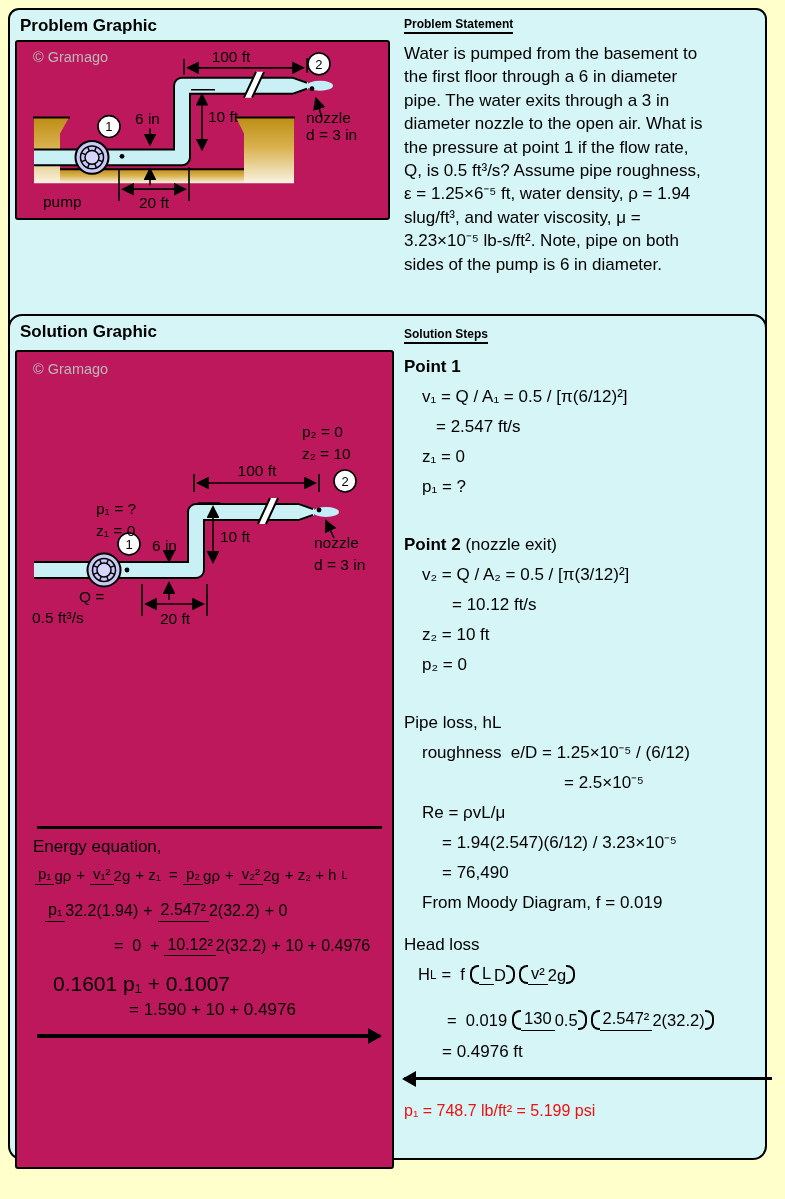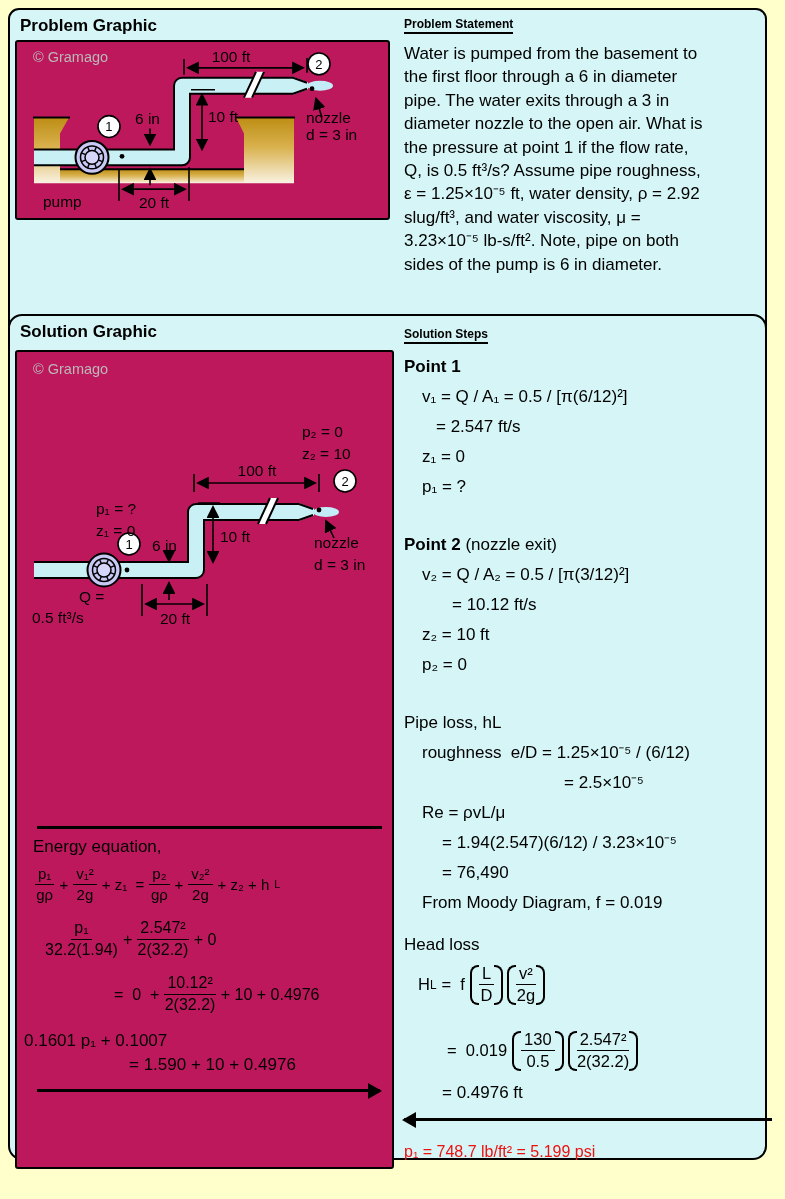--- a/index.html
+++ b/index.html
@@ -40,21 +40,21 @@
 
   .sline  { font-size:17px; line-height:30px; white-space:pre; }
   .shead  { font-weight:bold; }
   .in14 { margin-left:14px; } .in18 { margin-left:18px; }
   .in32 { margin-left:32px; } .in38 { margin-left:38px; }
   .in48 { margin-left:48px; } .in160 { margin-left:160px; }
   .mt6 { margin-top:6px; } .mt12 { margin-top:12px; } .mt28 { margin-top:28px; }
 
   
   .eqrow { display:flex; align-items:center; font-size:16px; }
-  .frac { display:flex; flex-direction:column; align-items:center; line-height:1.18; }
+  .frac { display:flex; flex-direction:row; align-items:center; line-height:1.18; }
   .frac .fn { border-bottom:1.8px solid #000; padding:0 3px 1px; white-space:pre; }
   .frac .fd { padding-top:1px; white-space:pre; }
   .op { padding:0 5px; white-space:pre; }
   .bkt { width:7px; align-self:stretch; margin:1px 0; }
   .bkt.l { border:2.2px solid #000; border-right:0; border-radius:8px 0 0 8px; }
   .bkt.r { border:2.2px solid #000; border-left:0;  border-radius:0 8px 8px 0; }
   sub { font-size:72%; }
 
   .divider { height:3px; background:#000; margin:4px 10px 0 20px; }
   .arrow-right, .arrow-left { position:relative; height:3.5px; background:#000; }
@@ -186,21 +186,21 @@
   </div>
 
   <div class="rcol" id="problem-statement-col">
     <span class="col-title">Problem Statement</span>
     <div class="stmt-line">Water is pumped from the basement to</div>
     <div class="stmt-line">the first floor through a 6 in diameter</div>
     <div class="stmt-line">pipe. The water exits through a 3 in</div>
     <div class="stmt-line">diameter nozzle to the open air. What is</div>
     <div class="stmt-line">the pressure at point 1 if the flow rate,</div>
     <div class="stmt-line">Q, is 0.5 ft³/s? Assume pipe roughness,</div>
-    <div class="stmt-line">ε = 1.25×10⁻⁵ ft, water density, ρ = 2.92</div>
+    <div class="stmt-line">ε = 1.25×6⁻⁵ ft, water density, ρ = 1.94</div>
     <div class="stmt-line">slug/ft³, and water viscosity, μ =</div>
     <div class="stmt-line">3.23×10⁻⁵ lb-s/ft². Note, pipe on both</div>
     <div class="stmt-line">sides of the pump is 6 in diameter.</div>
   </div>
 </div>
 
 <div class="panel" id="panel-solution">
   <div class="panel-title">Solution Graphic</div>
 
   <div class="gbox" id="gbox-solution">
@@ -338,21 +338,21 @@
 
     <div class="eqrow" style="margin:14px 0 0 92px;">
       <span class="op">=  0  +</span>
       <span class="frac">
           <span class="fn">10.12²</span>
           <span class="fd">2(32.2)</span>
         </span>
       <span class="op">+ 10 + 0.4976</span>
     </div>
 
-    <div style="margin:16px 0 0 7px; font-size:17px; white-space:pre;">0.1601 p₁ + 0.1007</div>
+    <div style="margin:16px 0 0 36px; font-size:21px; white-space:pre;">0.1601 p₁ + 0.1007</div>
     <div style="margin:4px 0 0 112px; font-size:17px; white-space:pre;">= 1.590 + 10 + 0.4976</div>
 
     <div class="arrow-right" id="energy-arrow"></div>
   </div>
 
   <div class="rcol" id="solution-steps-col">
     <span class="col-title">Solution Steps</span>
 
     <div class="sline shead">Point 1</div>
     <div class="sline in18">v₁ = Q / A₁ = 0.5 / [π(6/12)²]</div>

